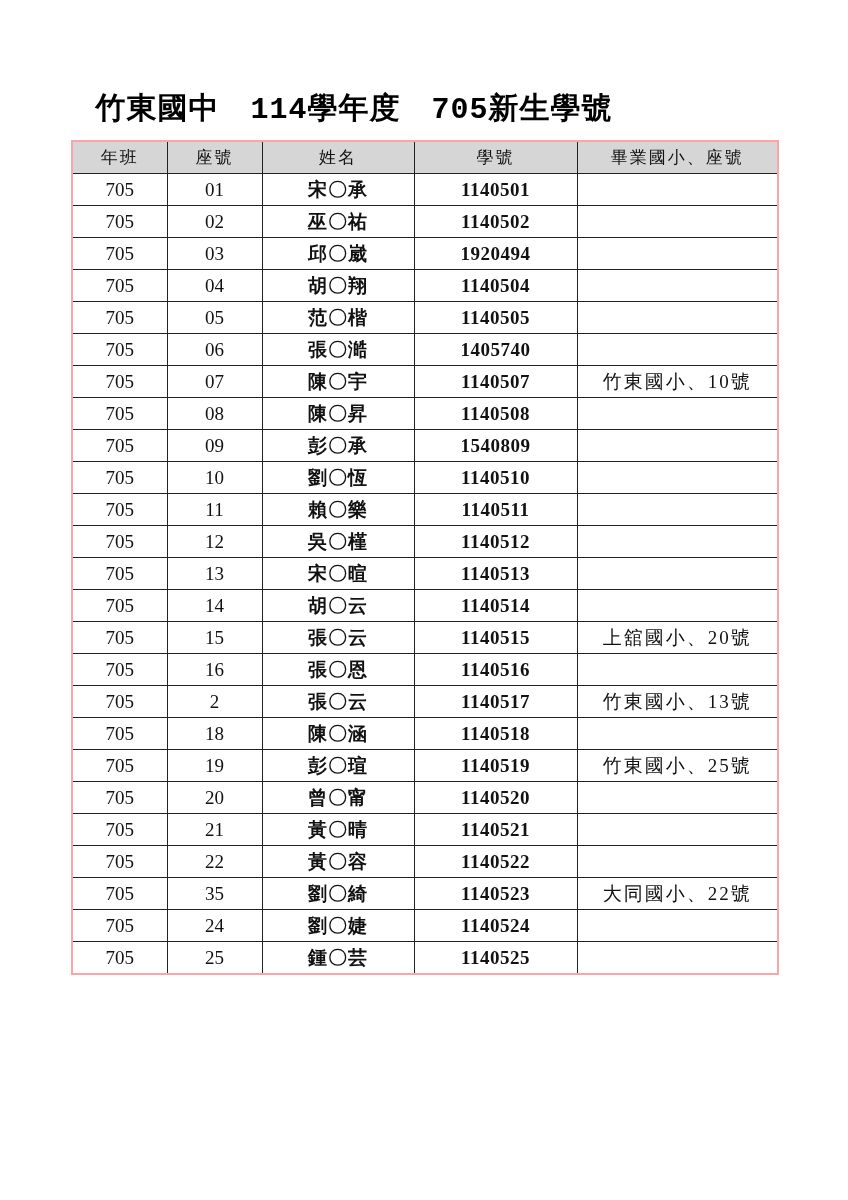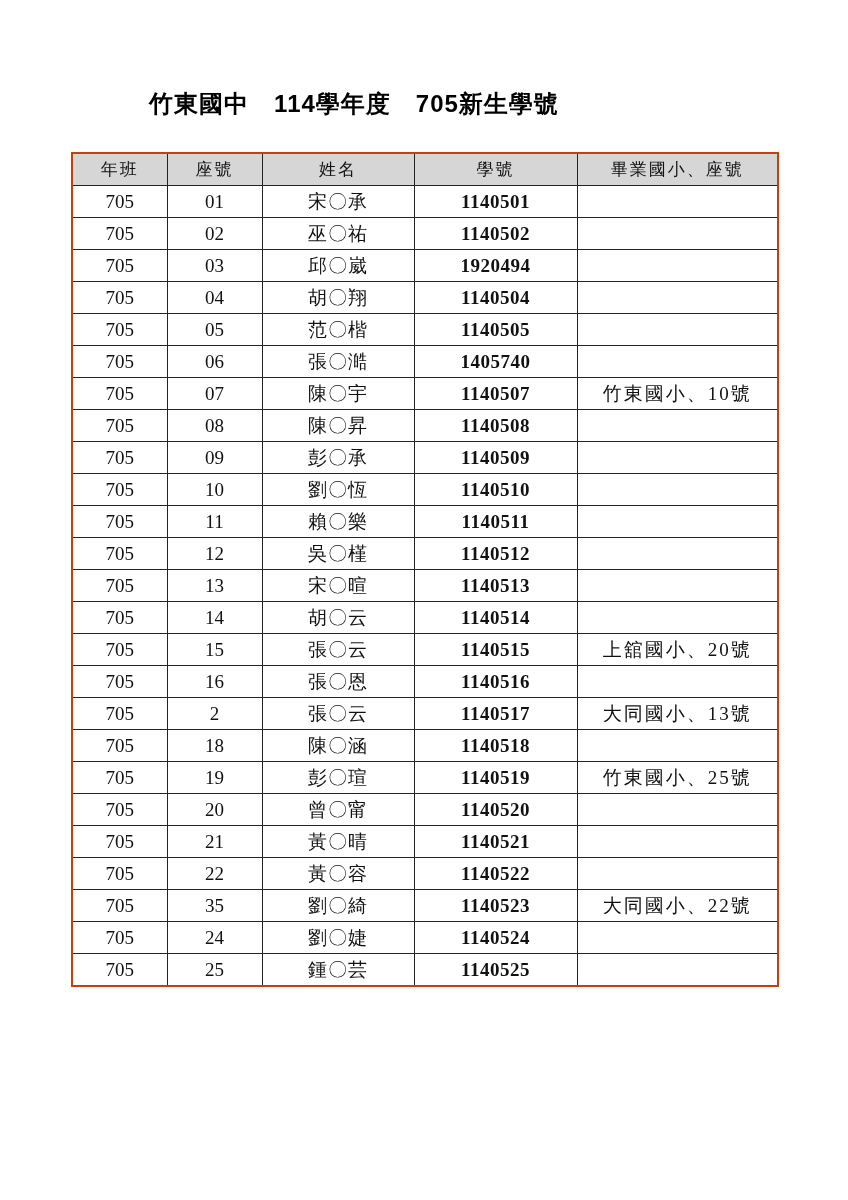--- a/index.html
+++ b/index.html
@@ -1,43 +1,43 @@
 <!DOCTYPE html>
 <html><head>
 <meta charset="utf-8">
 <style>
   html, body { margin: 0; padding: 0; background: #ffffff; }
   body { width: 848px; height: 1200px; position: relative; overflow: hidden; }
   .page-title {
     position: absolute; top: 88px; left: 0; width: 708px; text-align: center;
-    font-family: Liberation Sans, sans-serif;
-    font-weight: bold; font-size: 24px; color: #000; letter-spacing: 1px;
+    font-family: Liberation Mono, monospace;
+    font-weight: bold; font-size: 30px; color: #000; letter-spacing: 1px;
     white-space: pre;
   }
   table.roster {
-    position: absolute; left: 71px; top: 152px;
+    position: absolute; left: 71px; top: 140px;
     border-collapse: collapse; table-layout: fixed;
     width: 706px;
-    border: 2px solid #c2410c;
+    border: 2px solid #fca5a5;
   }
   table.roster th, table.roster td {
     border: 1.5px solid #222;
     height: 31px; padding: 0; text-align: center; vertical-align: middle;
     color: #111;
   }
   table.roster th {
     background: #d6d6d6;
     font-family: "DejaVu Serif", "Liberation Serif", serif;
     font-weight: normal; font-size: 17px; letter-spacing: 2px;
   }
   table.roster td {
     font-family: "Liberation Serif", "DejaVu Serif", serif;
     font-size: 19px;
   }
-  td.name-cell { font-family: "DejaVu Serif", serif; font-size: 16px; letter-spacing: 1px; }
+  td.name-cell { font-family: "DejaVu Serif", serif; font-size: 16px; letter-spacing: 1px; font-weight: bold; }
   td.sid-cell { font-family: "Liberation Sans", "DejaVu Sans", sans-serif; font-weight: bold; font-size: 21px; letter-spacing: 0.5px; }
   td.school-cell { font-family: "DejaVu Serif", serif; font-size: 16px; letter-spacing: 2px; }
   col.c1 { width: 95px; } col.c2 { width: 95px; } col.c3 { width: 152px; } col.c4 { width: 163px; } col.c5 { width: 201px; }
 </style>
 </head>
 <body>
 
 <div class="page-title">竹東國中　114學年度　705新生學號</div>
 
 <table class="roster">
@@ -111,21 +111,21 @@
         <td>705</td>
         <td>08</td>
         <td class="name-cell">陳〇昇</td>
         <td class="sid-cell">1140508</td>
         <td class="school-cell"></td>
       </tr>
       <tr>
         <td>705</td>
         <td>09</td>
         <td class="name-cell">彭〇承</td>
-        <td class="sid-cell">1140509</td>
+        <td class="sid-cell">1540809</td>
         <td class="school-cell"></td>
       </tr>
       <tr>
         <td>705</td>
         <td>10</td>
         <td class="name-cell">劉〇恆</td>
         <td class="sid-cell">1140510</td>
         <td class="school-cell"></td>
       </tr>
       <tr>
@@ -168,21 +168,21 @@
         <td>16</td>
         <td class="name-cell">張〇恩</td>
         <td class="sid-cell">1140516</td>
         <td class="school-cell"></td>
       </tr>
       <tr>
         <td>705</td>
         <td>2</td>
         <td class="name-cell">張〇云</td>
         <td class="sid-cell">1140517</td>
-        <td class="school-cell">大同國小、13號</td>
+        <td class="school-cell">竹東國小、13號</td>
       </tr>
       <tr>
         <td>705</td>
         <td>18</td>
         <td class="name-cell">陳〇涵</td>
         <td class="sid-cell">1140518</td>
         <td class="school-cell"></td>
       </tr>
       <tr>
         <td>705</td>

